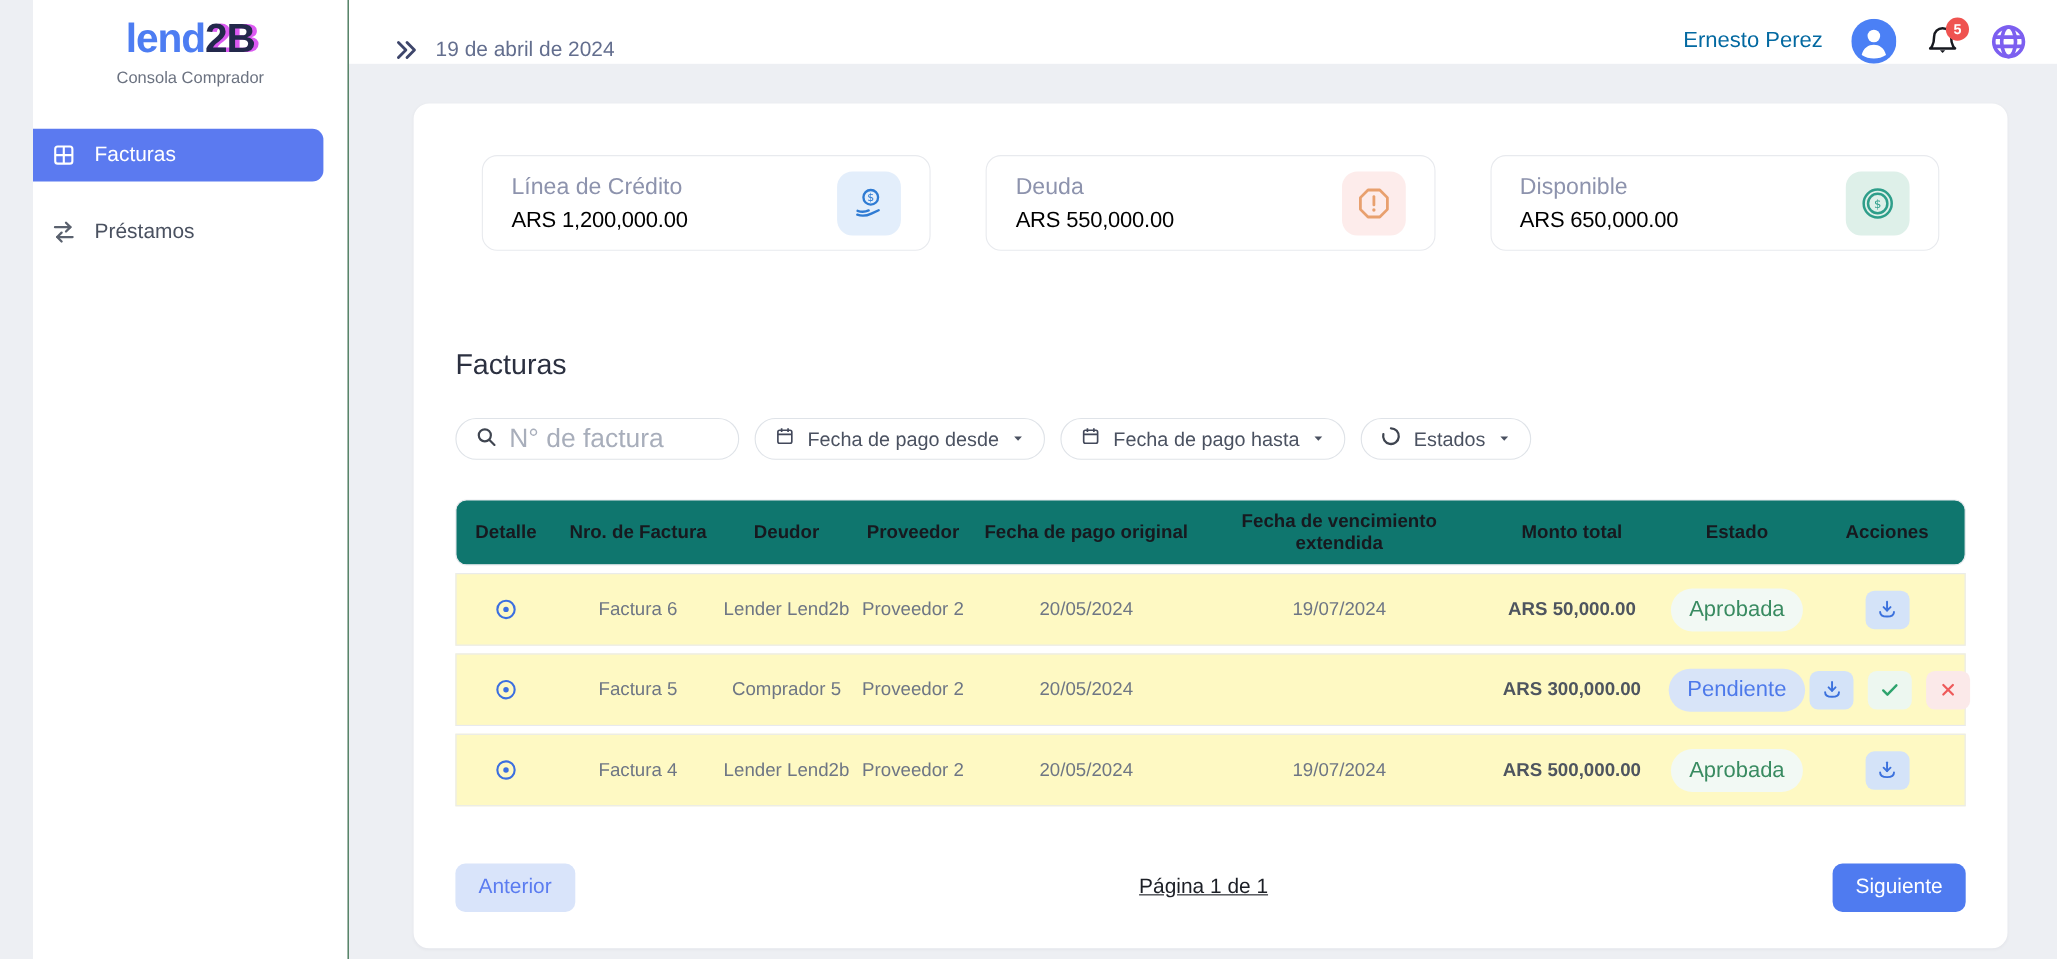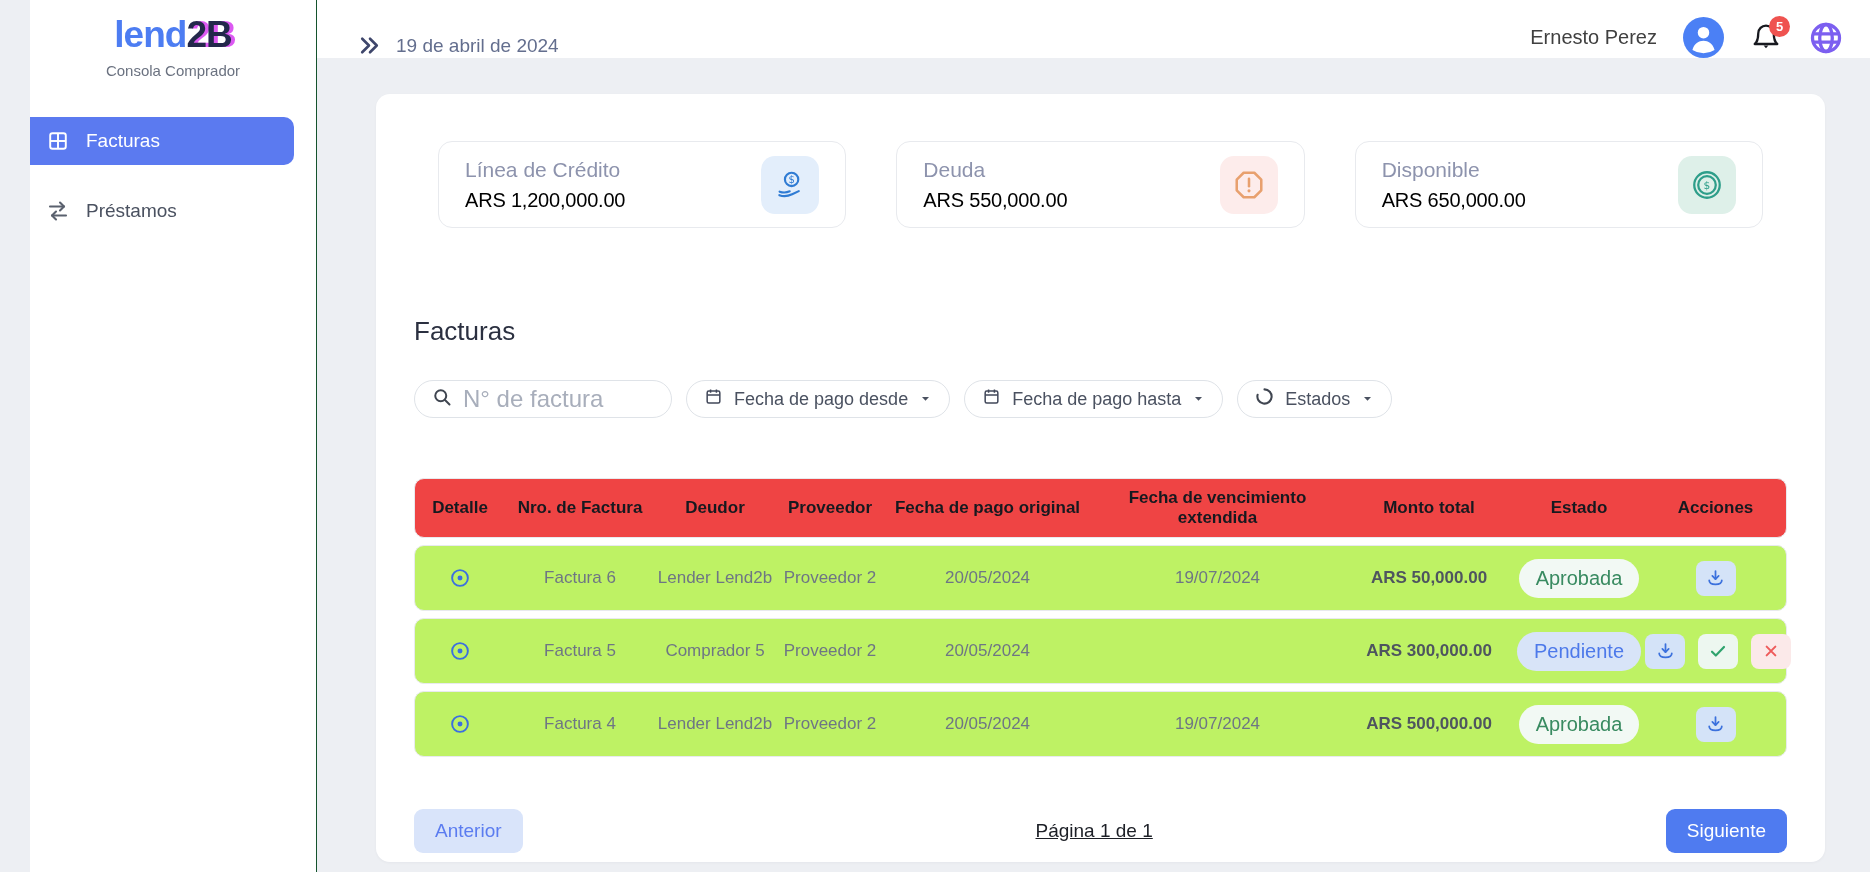--- a/index.html
+++ b/index.html
@@ -37,21 +37,21 @@
   .right-col { flex:1; display:flex; flex-direction:column; min-width:0; }
 
   
   .topbar {
     height:58px; background:#fff; flex-shrink:0;
     display:flex; align-items:flex-end; padding:8px 26px 0 40px;
   }
   .tb-left { display:flex; align-items:center; gap:14px; }
   .tb-date { font-size:19px; color:#636e8e; }
   .tb-right { margin-left:auto; display:flex; align-items:center; gap:26px; }
-  .tb-user { font-size:20px; color:#404040; font-weight:500; }
+  .tb-user { font-size:20px; color:#0369a1; font-weight:500; }
   .tb-iconbtn { position:relative; display:grid; place-items:center; cursor:pointer; background:none; border:none; }
   .badge {
     position:absolute; top:-6px; right:-8px; min-width:21px; height:21px;
     background:#ef5350; color:#fff; font-size:13px; font-weight:bold;
     border-radius:50%; display:grid; place-items:center; padding:0 4px;
   }
 
   
   .main { flex:1; padding:36px 45px 0 59px; }
   .panel {
@@ -89,28 +89,28 @@
   }
   .search-pill input::placeholder { color:#a8aebb; }
 
   
   .t-grid {
     display:grid;
     grid-template-columns:90px 150px 120px 110px 205px 255px 168px 132px 1fr;
     align-items:center;
   }
   .t-header {
-    margin-top:60px; height:60px;
-    background:#ef4444; border:1px solid #e8eaee; border-radius:10px;
+    margin-top:36px; height:60px;
+    background:#0f766e; border:1px solid #e8eaee; border-radius:10px;
     font-weight:bold; font-size:17px; color:#17191f;
   }
   .t-header > div { text-align:center; }
   .t-row {
     margin-top:7px; height:66px;
-    background:#bef264; border:1px solid #e8eaee; border-radius:10px;
+    background:#fef9c3; border:1px solid #e8eaee; border-radius:0;
     font-size:17px; color:#6e7684;
   }
   .t-row > div { text-align:center; }
   .cell-detail { display:flex; justify-content:center; }
   .eye-btn { background:none; border:none; cursor:pointer; display:grid; place-items:center; }
   .amount { font-weight:bold; color:#4e555f; }
   .status-badge {
     display:inline-block; padding:8px 17px; border-radius:999px; font-size:20px;
   }
   .status-approved { background:#f2f9f4; color:#398b61; }

